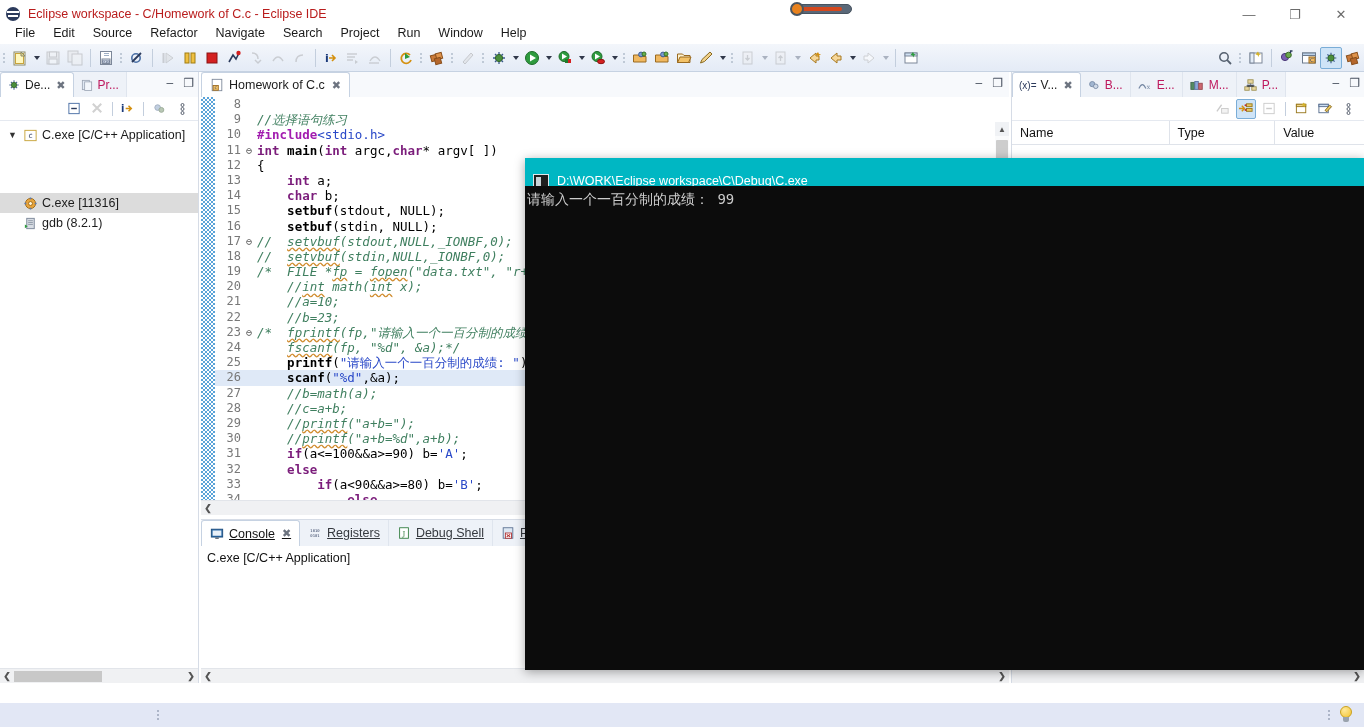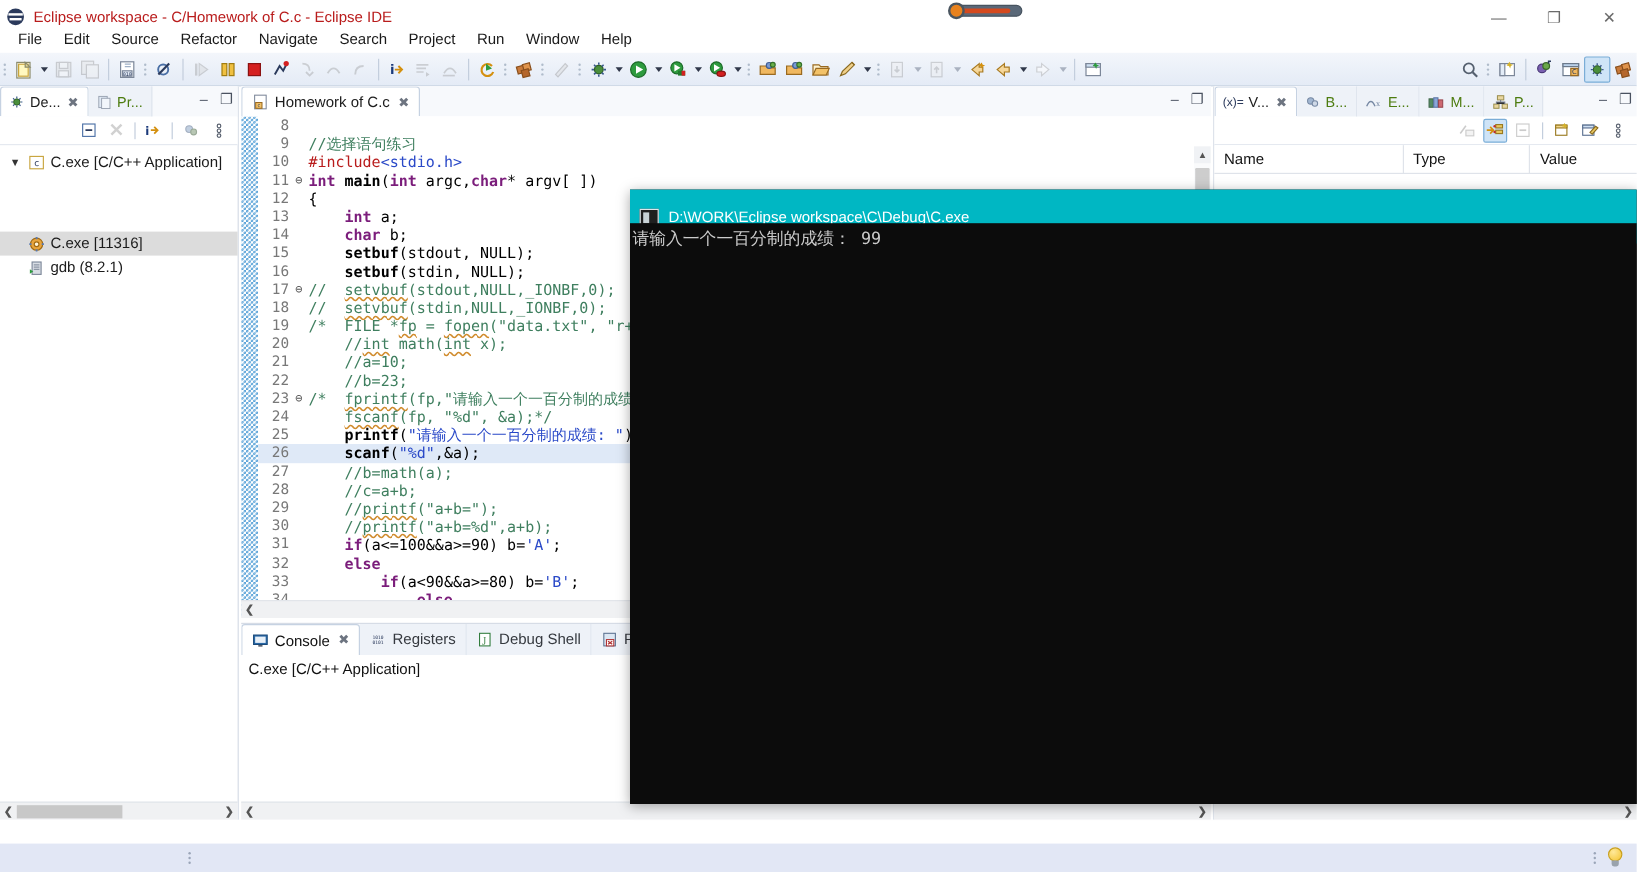--- a/index.html
+++ b/index.html
@@ -96,21 +96,21 @@
   }
 
   
   .panel { position: absolute; background: #fff; }
   .view-tabs {
     height: 25px; display: flex; align-items: flex-end;
     background: #f7f9fc; position: relative;
   }
   .view-tab {
     height: 25px; display: flex; align-items: center; gap: 4px;
-    padding: 0 7px 0 6px; font-size: 12px; color: #4d7c0f;
+    padding: 0 7px 0 6px; font-size: 12px; color: #be185d;
     background: #eef2f8; border-right: 1px solid #dfe5ee;
   }
   .view-tab.active {
     background: #fff; color: #1c1c1c; font-weight: normal;
     border-top: 1px solid #c6d2e2; border-left: 1px solid #c6d2e2;
     border-right: 1px solid #c6d2e2;
     border-top-left-radius: 3px; border-top-right-radius: 3px;
   }
   .tab-close { font-size: 11px; color: #6d7480; margin-left: 2px; }
   .view-ctrl {
@@ -160,23 +160,23 @@
   .cl { display: flex; height: 15.2px; align-items: center; white-space: pre; }
   .cl.hl { background: #dfe9f7; }
   .lno {
     width: 28px; text-align: right; color: #787878; flex: none;
     font-family: "DejaVu Sans Mono", monospace; font-size: 12px;
     padding-right: 2px;
   }
   .fold { width: 12px; flex: none; text-align: center; color: #555; font-size: 10px; }
   .ctext { padding-left: 2px; }
   .k { color: #7b1d7b; font-weight: bold; }    
-  .pp { color: #b91c1c; font-weight: normal; }   
+  .pp { color: #a21caf; font-weight: bold; }   
   .inc { color: #2a49c8; }                      
-  .cm { color: #3f7f5f; }                       
+  .cm { color: #3f7f5f; font-style: italic; }                       
   .st { color: #2a49c8; }
   .squig { text-decoration: underline wavy #d08b2c; text-decoration-skip-ink: none; }
 
   .editor-vscroll {
     position: absolute; right: 0; top: 25px; width: 14px; bottom: 0;
     background: #fafbfc;
   }
   .evs-up {
     position: absolute; top: 0; left: 0; width: 14px; height: 14px;
     display: flex; align-items: center; justify-content: center;
@@ -193,21 +193,21 @@
   }
   .hs-btn { width: 14px; text-align: center; color: #555; font-size: 9px; font-weight: bold; }
   .hs-track { flex: 1; height: 11px; position: relative; }
   .hs-thumb { position: absolute; left: 0; top: 0; height: 11px; background: #c8c8c8; }
 
   
   .console-tabbar { height: 26px; display: flex; align-items: flex-end; background: #f7f9fc; overflow: hidden; }
   .console-tab {
     height: 26px; display: flex; align-items: center; gap: 5px; padding: 0 8px;
     font-size: 12.5px; color: #35393f; background: #eef2f8;
-    border-right: 1px solid #dfe5ee; white-space: nowrap;
+    border-right: 1px solid #dfe5ee; white-space: nowrap; text-decoration: underline;
   }
   .console-tab.active {
     background: #fff; color: #111;
     border-top: 1px solid #c6d2e2; border-left: 1px solid #c6d2e2; border-right: 1px solid #c6d2e2;
     border-top-left-radius: 3px; border-top-right-radius: 3px;
   }
   .console-body { background: #fff; padding: 5px 6px; font-size: 12.5px; color: #111; }
 
   
   .var-cols {

